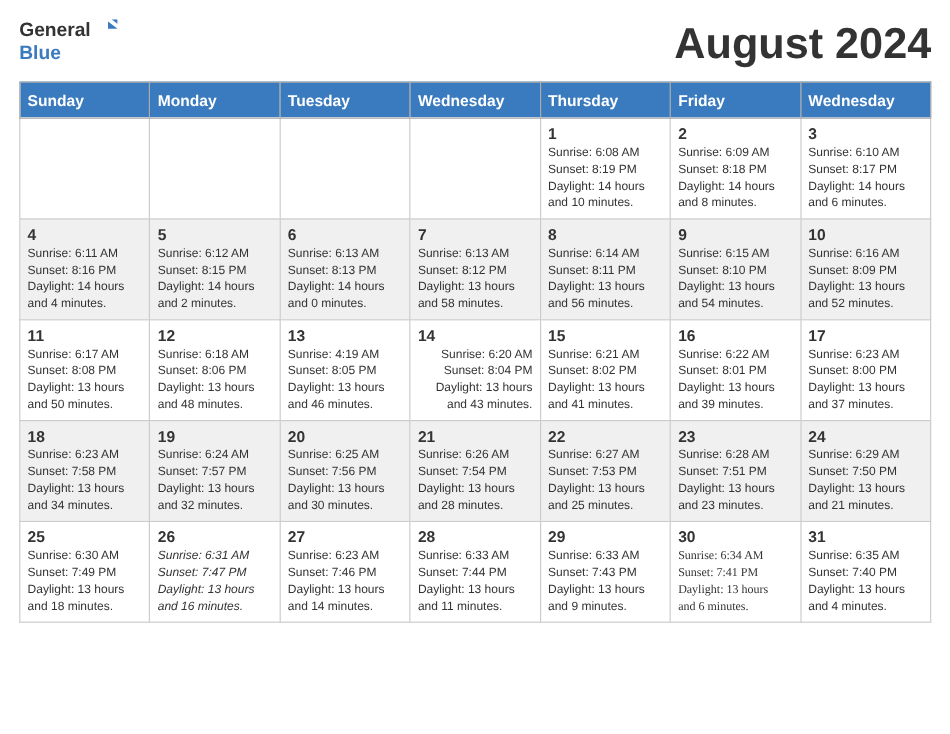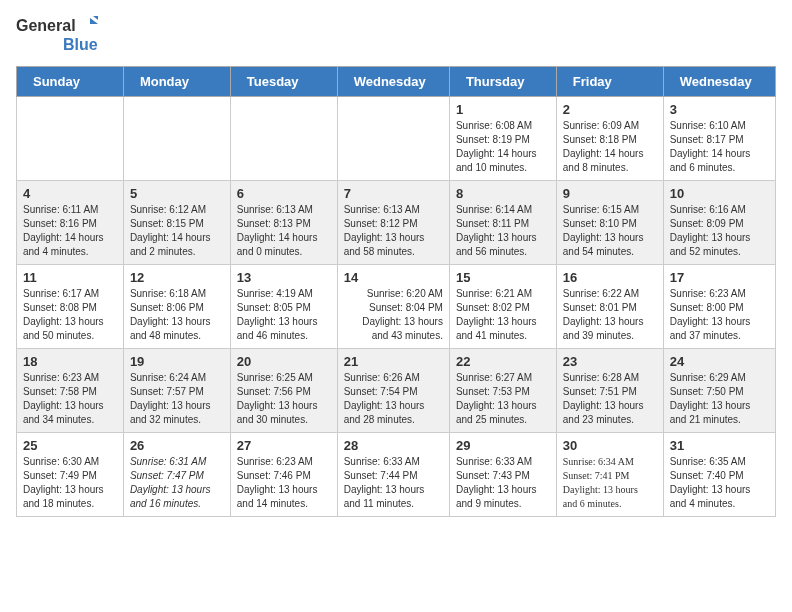--- a/index.html
+++ b/index.html
@@ -13,21 +13,20 @@
     .header-section {
       display: flex;
       justify-content: space-between;
       align-items: flex-start;
       margin-bottom: 12px;
     }
     .logo {
       display: flex;
       align-items: center;
       gap: 4px;
-      text-align: right;
     }
     .title-section {
       text-align: right;
     }
     .main-title {
       font-size: 36px;
       font-weight: bold;
       color: #333;
       line-height: 1.1;
     }
@@ -37,21 +36,21 @@
     }
     table {
       width: 100%;
       border-collapse: collapse;
     }
     thead tr {
       background-color: #3a7abf;
       color: #fff;
     }
     thead th {
-      padding: 7px 16px;
+      padding: 7px 6px;
       font-size: 13px;
       font-weight: bold;
       text-align: left;
       border: 1px solid #aaa;
     }
     tbody tr {
       vertical-align: top;
     }
     tbody tr:nth-child(odd) {
       background-color: #fff;
@@ -93,20 +92,21 @@
       <span style="font-size:16px;font-weight:bold;color:#333;">General</span>
       <svg width="20" height="20" viewBox="0 0 20 20">
         <polygon points="12,2 20,8 12,8" fill="#3a7abf"></polygon>
         <polygon points="15,0 20,4 20,0" fill="#3a7abf"></polygon>
       </svg>
     </div>
     <span style="font-size:16px;font-weight:bold;color:#3a7abf;">Blue</span>
   </div>
 </div>
   <div class="title-section">
+    <div class="main-title">August 2024</div>
   </div>
 </div>
 
 <table>
   <thead>
     <tr>
     <th>Sunday</th>
         <th>Monday</th>
         <th>Tuesday</th>
         <th>Wednesday</th>

